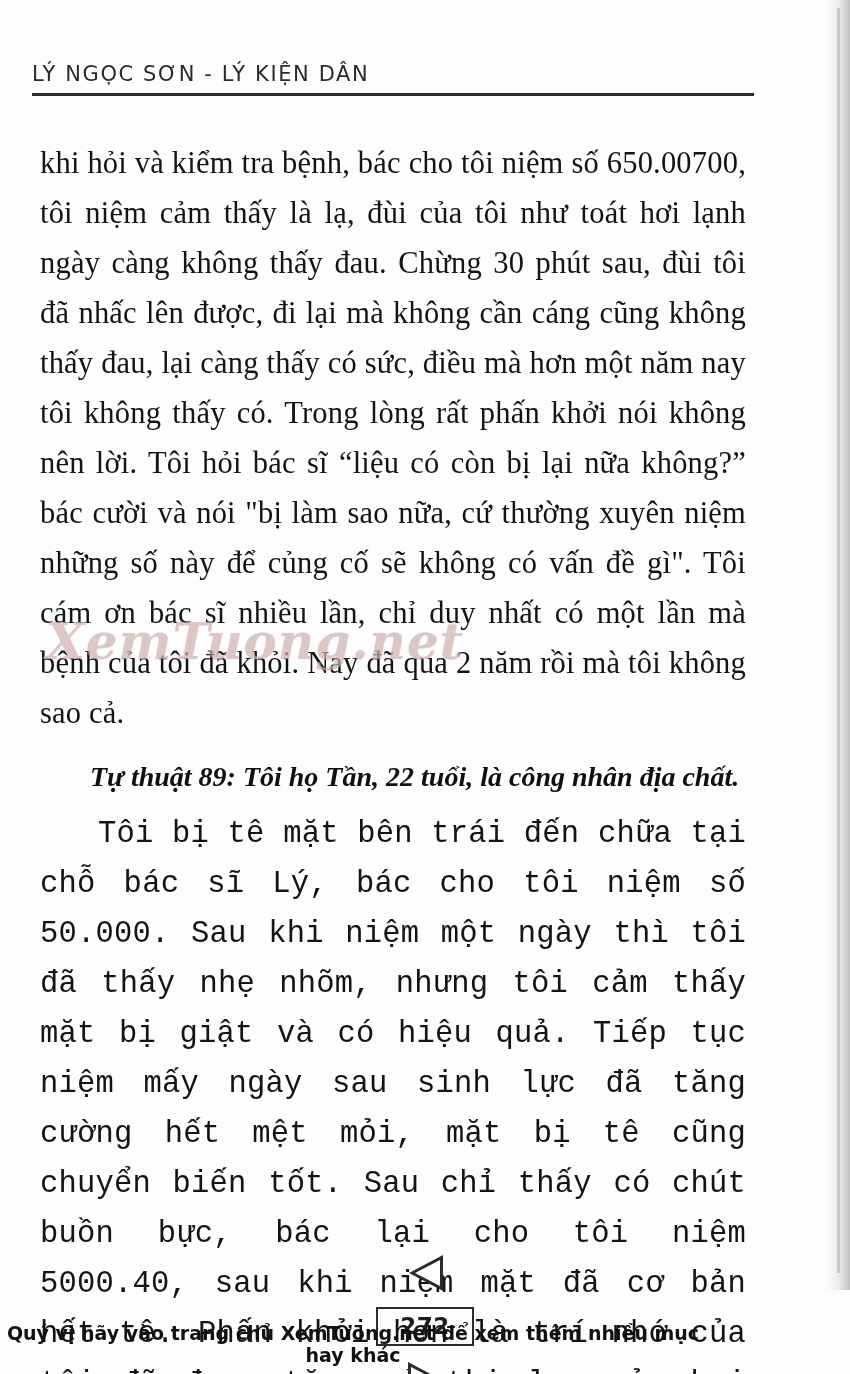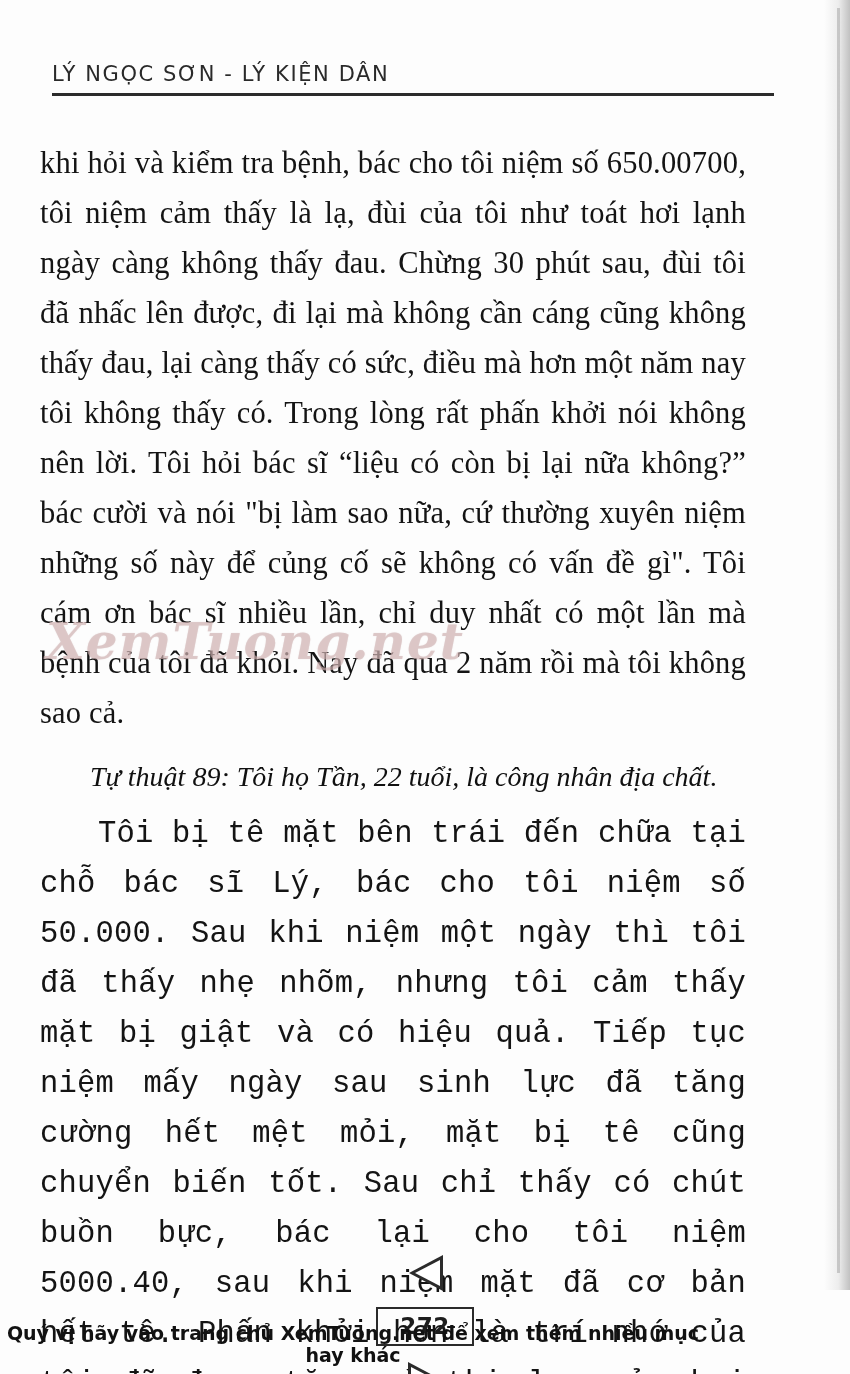--- a/index.html
+++ b/index.html
@@ -42,21 +42,20 @@
     background: #b9b9b9;
     opacity: .75;
   }
 
   
   .header {
     position: absolute;
     top: 62px;
     left: 32px;
     width: 722px;
-    margin-left: 20px;
   }
   .header-title {
     font-family: "DejaVu Sans", sans-serif;
     font-size: 21px;
     letter-spacing: 1.6px;
     color: #2a2a2a;
     white-space: nowrap;
   }
   .header-rule {
     margin-top: 7px;
@@ -83,21 +82,21 @@
     letter-spacing: .2px;
   }
   p.para.indent {
     text-indent: 58px;
     font-family: Liberation Mono, monospace;
   }
   p.heading {
     margin: 14px 0 2px 0;
     font-size: 28px;
     line-height: 49px;
-    font-weight: normal;
+    font-weight: bold;
     font-style: italic;
     text-indent: 58px;
     text-align: left;
     color: #101010;
   }
 
   
   .watermark {
     position: absolute;
     top: 612px;

